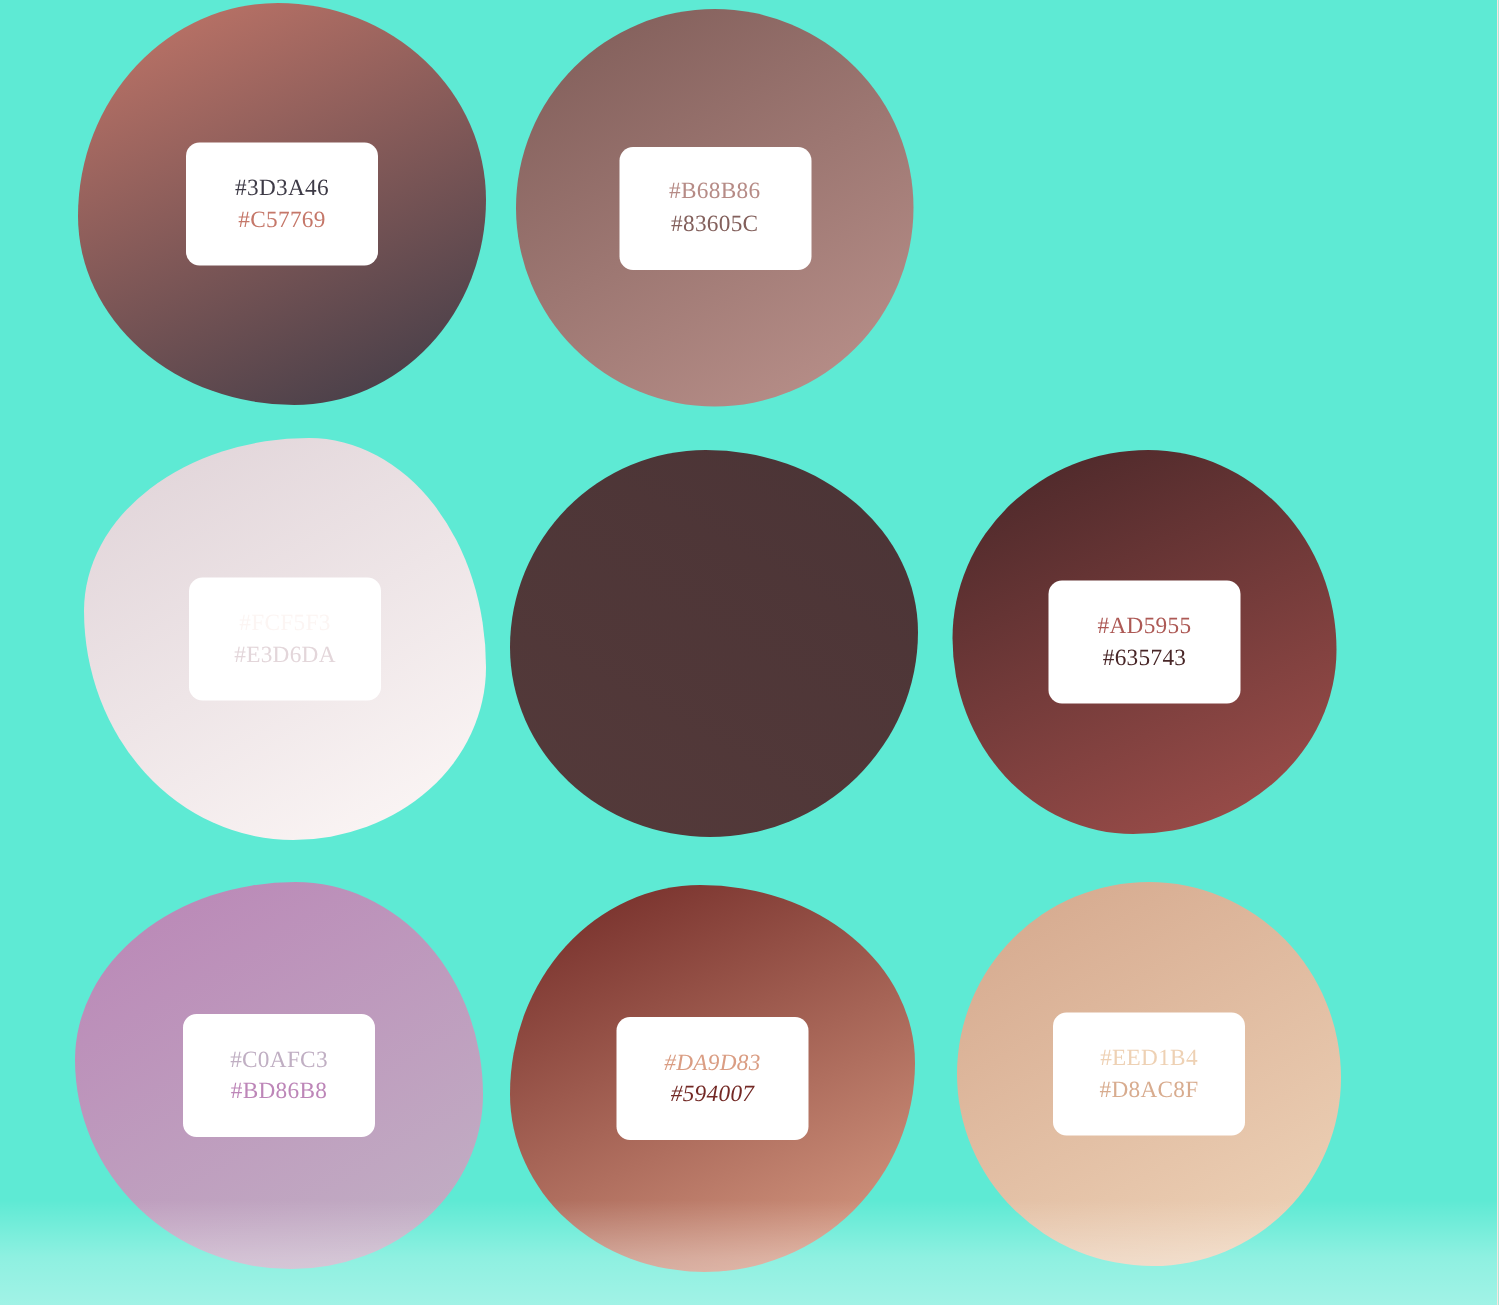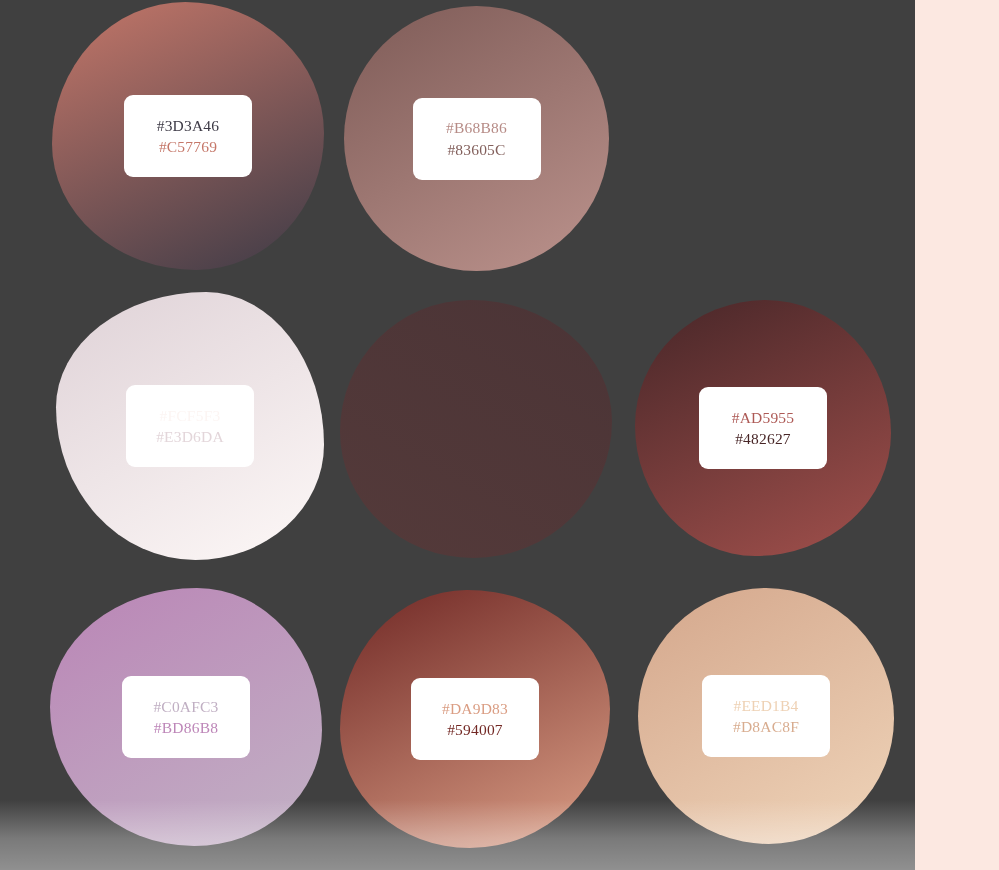--- a/index.html
+++ b/index.html
@@ -10,23 +10,23 @@
   }
   body {
     font-family: "Liberation Serif", "DejaVu Serif", serif;
     background: #fce8e1;
     position: relative;
   }
 
   #palette-stage {
     position: absolute;
     inset: 0;
-    width: 915px;
+    width: 998px;
     height: 870px;
-    background: #404040;
+    background: #5eead4;
     overflow: hidden;
   }
 
   
   #page-bottom-wash {
     position: absolute;
     left: 0; right: 0; bottom: 0;
     height: 70px;
     background: linear-gradient(to bottom, rgba(255,255,255,0) 0%, rgba(255,255,255,0.30) 55%, rgba(255,255,255,0.42) 100%);
     pointer-events: none;
@@ -103,31 +103,31 @@
         <div class="hex-line secondary" style="color: rgb(227, 214, 218);">#E3D6DA</div>
       </div>
     </div>
     <div class="swatch-cell" style="left: 340px; top: 300px; width: 272px; height: 258px;">
       <div class="blob v5" style="background: linear-gradient(30deg, rgb(84, 58, 58) 0%, rgb(75, 52, 54) 100%);"></div>
     </div>
     <div class="swatch-cell" style="left: 635px; top: 300px; width: 256px; height: 256px;">
       <div class="blob v6" style="background: linear-gradient(155deg, rgb(71, 38, 40) 0%, rgb(161, 80, 76) 100%);"></div>
       <div class="hex-card">
         <div class="hex-line primary" style="color: rgb(173, 89, 85);">#AD5955</div>
-        <div class="hex-line secondary" style="color: rgb(72, 38, 39);">#482627</div>
+        <div class="hex-line secondary" style="color: rgb(72, 38, 39);">#635743</div>
       </div>
     </div>
     <div class="swatch-cell" style="left: 50px; top: 588px; width: 272px; height: 258px;">
       <div class="blob v7" style="background: linear-gradient(150deg, rgb(186, 133, 182) 0%, rgb(194, 178, 197) 100%);"></div>
       <div class="hex-card">
         <div class="hex-line primary" style="color: rgb(192, 175, 195);">#C0AFC3</div>
         <div class="hex-line secondary" style="color: rgb(189, 134, 184);">#BD86B8</div>
       </div>
     </div>
-    <div class="swatch-cell" style="left: 340px; top: 590px; width: 270px; height: 258px;">
+    <div class="swatch-cell" style="left: 340px; top: 590px; width: 270px; height: 258px; font-style: italic;">
       <div class="blob v8" style="background: linear-gradient(155deg, rgb(112, 40, 37) 0%, rgb(220, 160, 135) 100%);"></div>
       <div class="hex-card">
         <div class="hex-line primary" style="color: rgb(218, 157, 131);">#DA9D83</div>
         <div class="hex-line secondary" style="color: rgb(115, 41, 37);">#594007</div>
       </div>
     </div>
     <div class="swatch-cell" style="left: 638px; top: 588px; width: 256px; height: 256px;">
       <div class="blob v9" style="background: linear-gradient(150deg, rgb(212, 167, 140) 0%, rgb(239, 212, 185) 100%);"></div>
       <div class="hex-card">
         <div class="hex-line primary" style="color: rgb(238, 209, 180);">#EED1B4</div>

